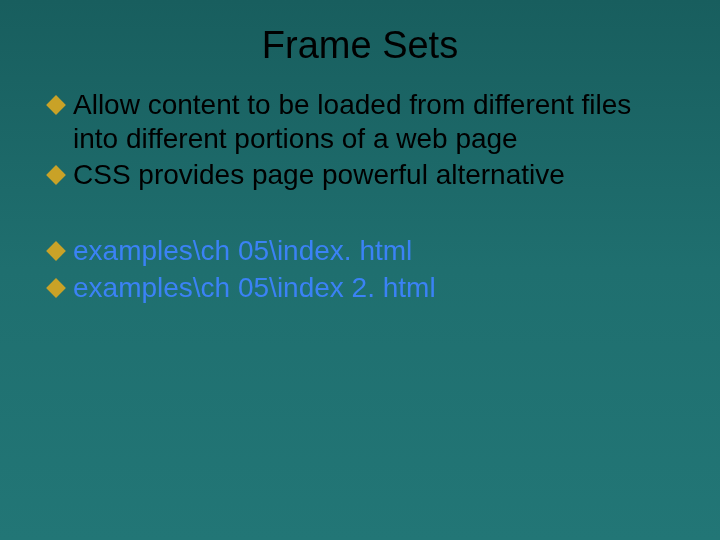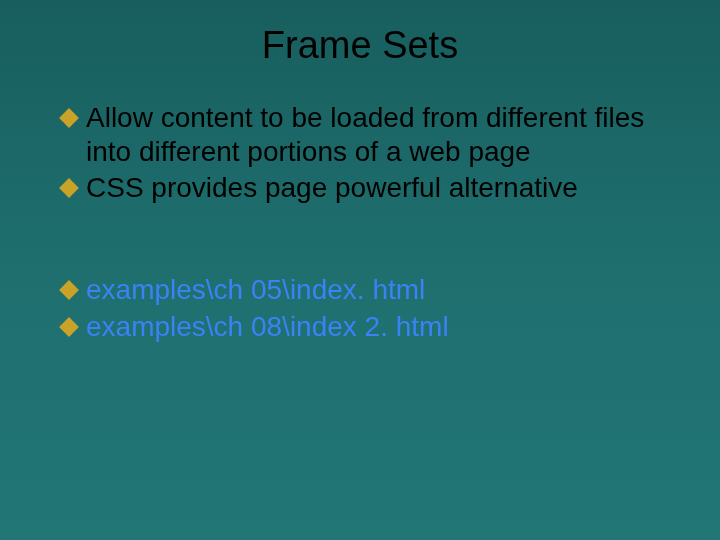--- a/index.html
+++ b/index.html
@@ -29,21 +29,21 @@
     color: #000;
     padding-top: 24px;
     padding-bottom: 18px;
     font-weight: 400;
   }
   .body {
     padding: 0 40px 0 40px;
   }
   ul.bullets {
     list-style: none;
-    margin: 16px;
+    margin: 3px;
     padding: 0;
   }
   ul.bullets > li {
     position: relative;
     padding-left: 30px;
     font-size: 28px;
     line-height: 1.22;
     color: #000;
     margin-bottom: 2px;
   }
@@ -80,17 +80,17 @@
       </li>
     </ul>
     <div class="spacer"></div>
     <ul class="bullets">
       <li>
         <span class="diamond"></span>
         <span class="link">examples\ch 05\index. html</span>
       </li>
       <li>
         <span class="diamond"></span>
-        <span class="link">examples\ch 08\index 2. html</span>
+        <span class="link">examples\ch 05\index 2. html</span>
       </li>
     </ul>
   </div>
 </div>
 
 </body></html>

